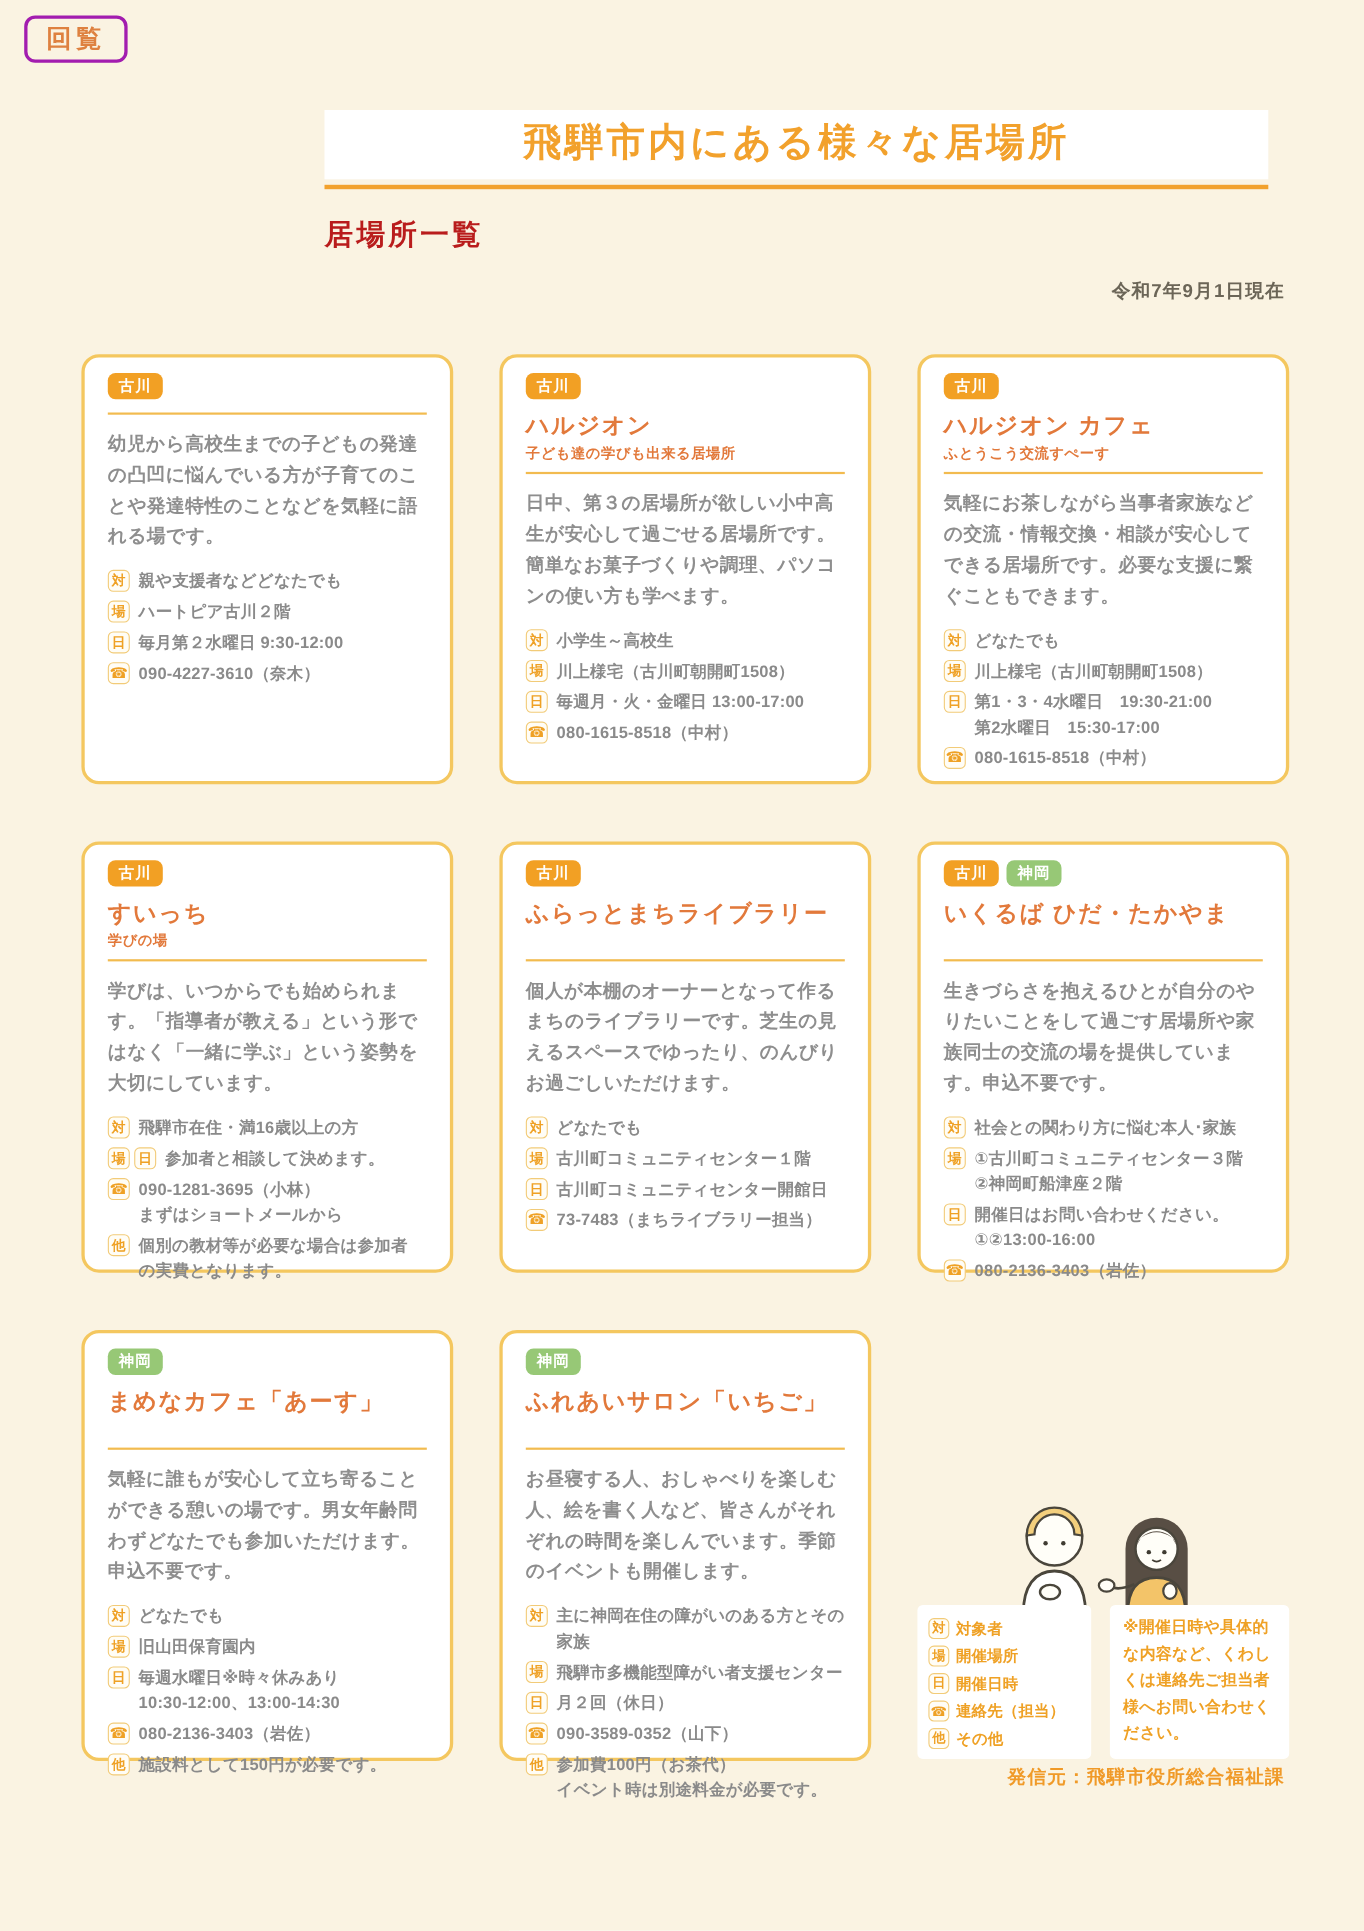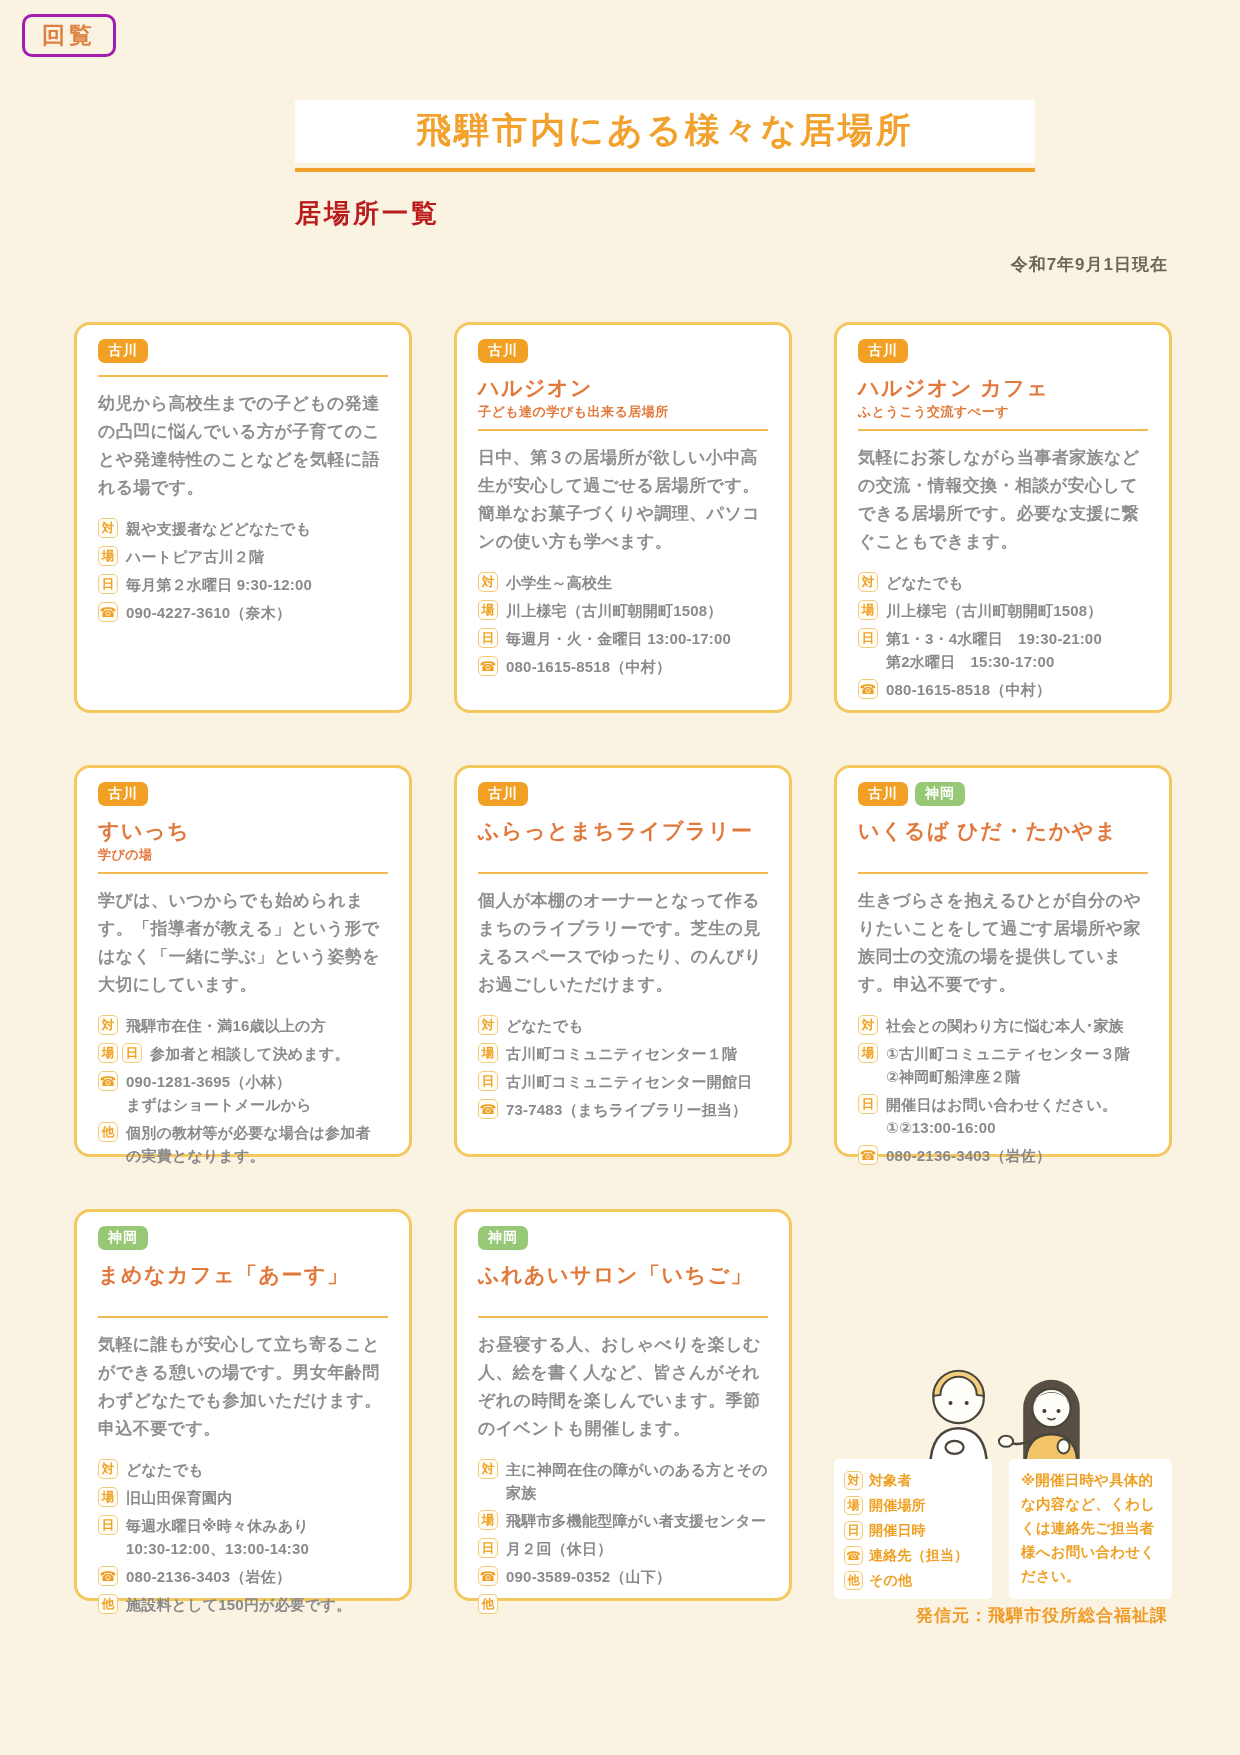--- a/index.html
+++ b/index.html
@@ -4,21 +4,21 @@
 <style>
   html,body{margin:0;padding:0;}
   body{font-family:"Liberation Sans","DejaVu Sans",sans-serif;}
   .page{position:relative;width:1240px;height:1755px;background:#FAF3E2;overflow:hidden;}
 
   
   .kairan{position:absolute;left:22px;top:14px;border:3px solid #a21caf;border-radius:10px;
     padding:7px 17px;color:#DE8140;font-size:23px;font-weight:600;letter-spacing:4px;line-height:1;}
 
   
-  .main-title-wrap{position:absolute;left:295px;top:100px;width:740px;}
+  .main-title-wrap{position:absolute;left:295px;top:100px;width:858px;}
   .main-title{margin:0;background:#FFFFFF;text-align:center;font-size:35px;font-weight:700;
     color:#F2A12C;letter-spacing:3px;padding:11px 10px 13px;line-height:1.1;}
   .main-title-wrap::after{content:"";display:block;height:4px;background:#F2A12C;margin-top:5px;}
 
   .page-subtitle{position:absolute;left:295px;top:196px;width:740px;text-align:left;
     font-size:26px;font-weight:700;color:#b91c1c;letter-spacing:3px;}
 
   .date-note{position:absolute;right:72px;top:253px;font-size:17px;font-weight:700;color:#6B6557;letter-spacing:1px;}
 
   
@@ -450,20 +450,24 @@
               <span class="chip phone">☎</span>
             </span>
             <span class="lines">
               <span class="ln">090-3589-0352（山下）</span>
             </span>
           </div>
           <div class="detail-row">
             <span class="chips">
               <span class="chip">他</span>
             </span>
+            <span class="lines">
+              <span class="ln">参加費100円（お茶代）</span>
+              <span class="ln">イベント時は別途料金が必要です。</span>
+            </span>
           </div>
         </div>
     </article>
 
     <div class="aside">
       <svg class="people" viewBox="0 0 212 116">
         <g>
           <path d="M34 116 C34 92 44 78 62 78 C80 78 90 92 90 116 Z" fill="#FFFFFF" stroke="#4A463C" stroke-width="2.5"></path>
           <circle cx="62" cy="48" r="25" fill="#FFFEF8" stroke="#4A463C" stroke-width="2.2"></circle>
           <path d="M37 46 a25 25 0 0 1 50 0 l-7 -1 a18 18 0 0 0 -36 0 z" fill="#F3CF7D" stroke="#4A463C" stroke-width="2"></path>

